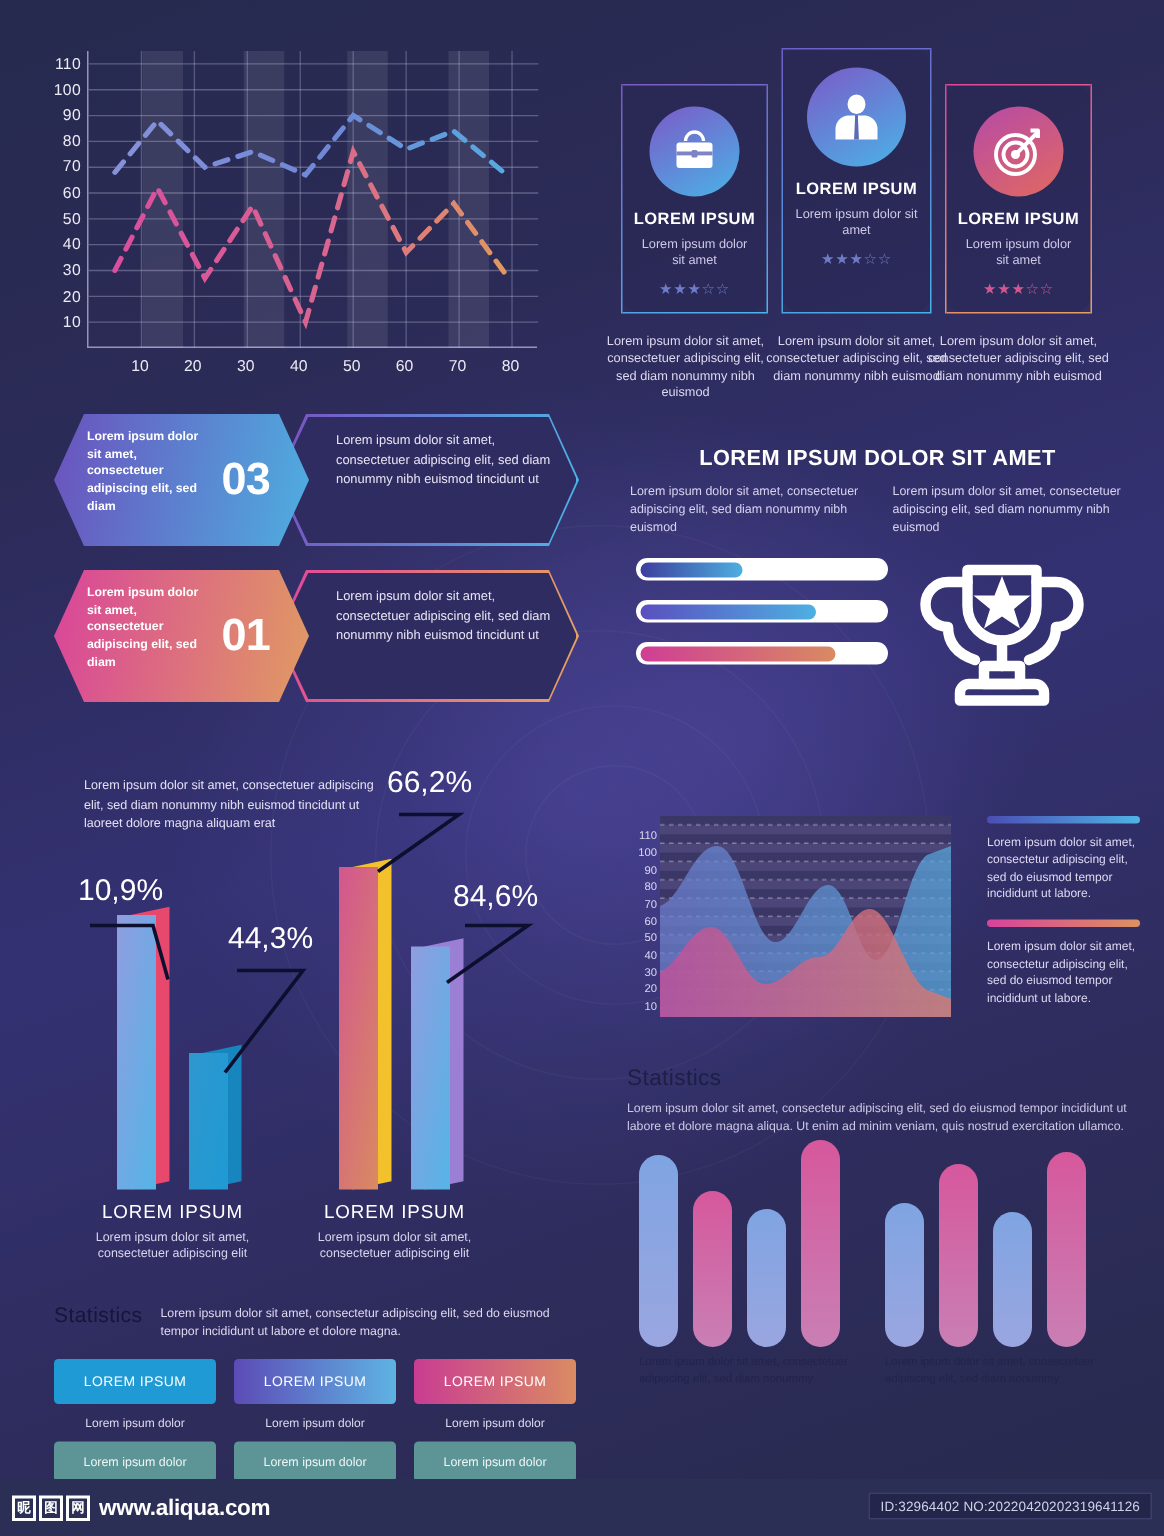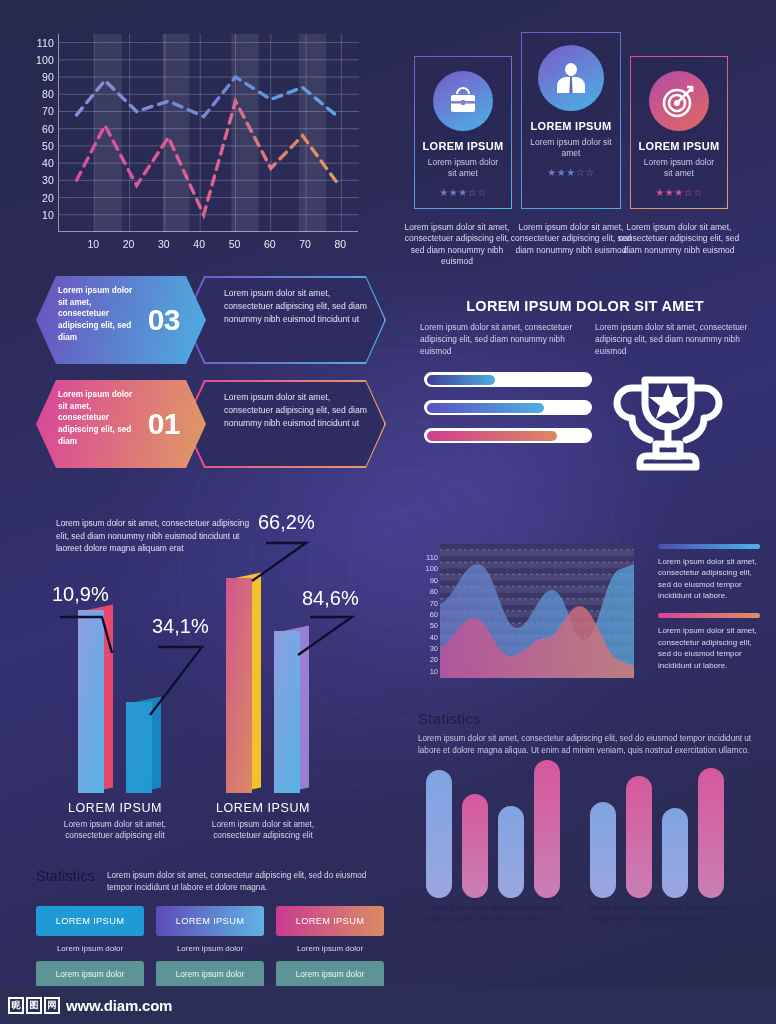--- a/index.html
+++ b/index.html
@@ -299,21 +299,21 @@
       <div style="position: absolute; left: 9px; bottom: 0px; width: 26px; height: 215.138px; background: rgb(242, 193, 43); transform: skewY(-12deg); transform-origin: left bottom;"></div>
       <div class="face" style="width: 26px; height: 215.138px; background: linear-gradient(100deg, rgb(210, 86, 143), rgb(217, 138, 98));"></div>
     </div>
     <div class="b3" style="left: 244px; width: 35px; height: 162.382px;">
       <div style="position: absolute; left: 9px; bottom: 0px; width: 26px; height: 162.382px; background: rgb(155, 127, 212); transform: skewY(-12deg); transform-origin: left bottom;"></div>
       <div class="face" style="width: 26px; height: 162.382px; background: linear-gradient(100deg, rgb(143, 157, 224), rgb(85, 180, 230));"></div>
     </div>
     <div class="grp-title" style="left: 158px; top: 296px; width: 150px;">LOREM IPSUM</div>
     <div class="grp-sub" style="left: 168px; top: 314px; width: 130px;">Lorem ipsum dolor sit amet, consectetuer adipiscing elit</div>
     <div class="b3-label" style="left: 22px; top: 78px;">10,9%</div>
-    <div class="b3-label" style="left: 122px; top: 110px;">34,1%</div>
+    <div class="b3-label" style="left: 122px; top: 110px;">44,3%</div>
     <div class="b3-label" style="left: 228px; top: 6px;">66,2%</div>
     <div class="b3-label" style="left: 272px; top: 82px;">84,6%</div>
     <svg width="390" height="360" style="position:absolute;left:0;top:0;pointer-events:none">
       <path d="M30,112 L72,112 L82,148" fill="none" stroke="#0d0f2e" stroke-width="2.4"></path>
       <path d="M128,142 L172,142 L120,210" fill="none" stroke="#0d0f2e" stroke-width="2.4"></path>
       <path d="M236,38 L276,38 L222,76" fill="none" stroke="#0d0f2e" stroke-width="2.4"></path>
       <path d="M280,112 L322,112 L268,150" fill="none" stroke="#0d0f2e" stroke-width="2.4"></path>
     </svg>
   </div>
 
@@ -401,14 +401,15 @@
       </div>
     </div>
 </div>
 
 <div class="footer">
   <div class="wm-logo" id="wmLogo">
       <div class="wm-box">昵</div>
       <div class="wm-box">图</div>
       <div class="wm-box">网</div>
     </div>
-  <div class="wm-url">www.diam.com</div>
+  <div class="wm-url">www.aliqua.com</div>
+  <div class="idbox">ID:32964402 NO:20220420202319641126</div>
 </div>
 
 </body></html>

